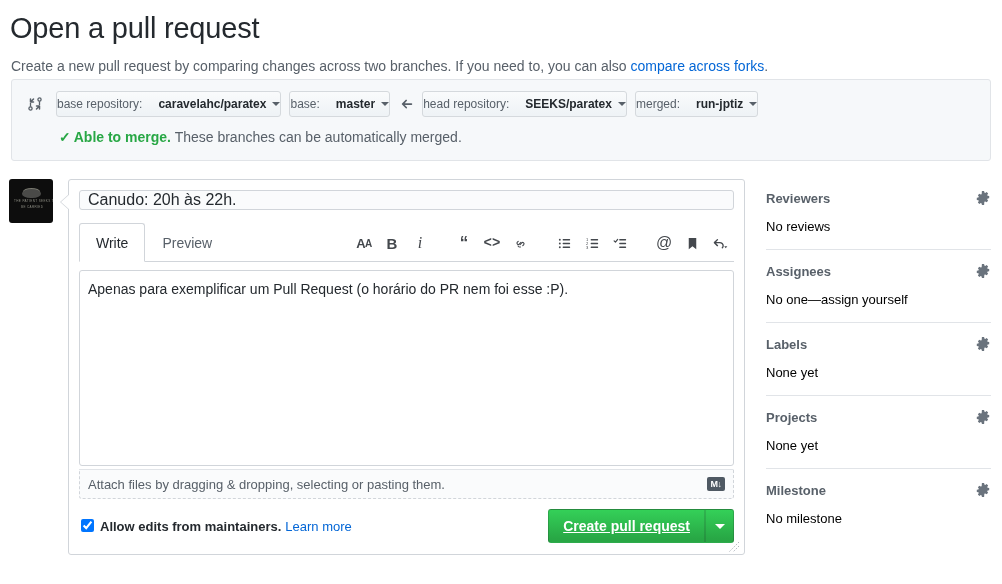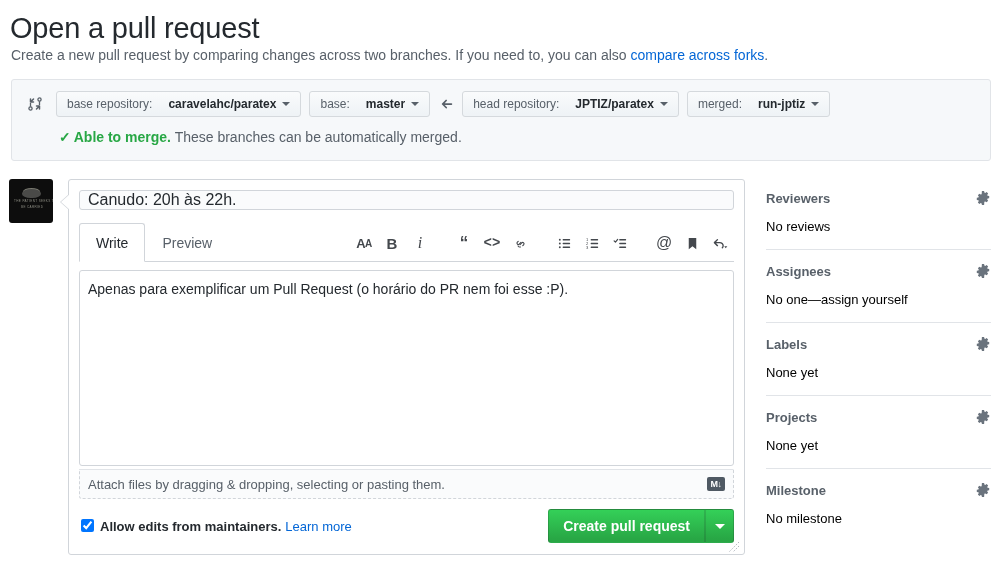--- a/index.html
+++ b/index.html
@@ -13,21 +13,21 @@
   }
   .page { position: relative; width: 1002px; height: 584px; overflow: hidden; }
 
   
   .page-title {
     position: absolute; left: 10px; top: 9px;
     font-size: 29px; font-weight: 400; line-height: 38px;
     color: #24292e; letter-spacing: -0.2px;
   }
   .page-subtitle {
-    position: absolute; left: 11px; top: 45px;
+    position: absolute; left: 11px; top: 56px;
     font-size: 14px; line-height: 20px; color: #586069;
   }
   .page-subtitle a { color: #0366d6; text-decoration: none; }
 
   
   .compare-box {
     position: absolute; left: 11px; top: 79px;
     width: 980px; height: 82px;
     background: #f6f8fa;
     border: 1px solid #e1e4e8;
@@ -37,21 +37,21 @@
     position: absolute; left: 12px; top: 11px;
     display: flex; align-items: center; gap: 0;
   }
   .git-compare-icon {
     width: 22px; height: 22px; margin-right: 10px;
     display: flex; align-items: center; justify-content: center;
     color: #586069;
   }
   .btn-select {
     display: inline-flex; align-items: center;
-    height: 26px; padding: 0 10px; margin-right: 8px;
+    height: 26px; padding: 0 0; margin-right: 8px;
     background: linear-gradient(-180deg, #fafbfc 0%, #eff3f6 90%);
     border: 1px solid #d5d9dd; border-radius: 3px;
     font-size: 12px; color: #586069; white-space: nowrap;
     line-height: 24px;
   }
   .btn-select b { color: #24292e; font-weight: 700; margin-left: 16px; }
   .caret {
     display: inline-block; margin-left: 6px;
     width: 0; height: 0;
     border-left: 4px solid transparent;
@@ -192,20 +192,21 @@
 
   .btn-group { display: flex; align-items: stretch; }
   .btn-primary {
     height: 34px; padding: 12px 14px;
     background: linear-gradient(-180deg, #34d058 0%, #28a745 90%);
     border: 1px solid rgba(27,31,35,0.2); border-right: 1px solid rgba(27,31,35,0.15);
     border-radius: 3px 0 0 3px;
     color: #fff; font-size: 14px; font-weight: 700;
     display: flex; align-items: center;
     font-family: "Liberation Sans", sans-serif;
+    text-decoration: underline;
   }
   .btn-primary-caret {
     width: 29px; height: 34px;
     background: linear-gradient(-180deg, #34d058 0%, #28a745 90%);
     border: 1px solid rgba(27,31,35,0.2); border-left: 1px solid rgba(27,31,35,0.15);
     border-radius: 0 3px 3px 0;
     display: flex; align-items: center; justify-content: center;
   }
   .btn-primary-caret .caret {
     border-top-color: #fff; border-left-width: 5px; border-right-width: 5px; border-top-width: 5px;
@@ -261,21 +262,21 @@
       </span>
 
       <span class="arrow-left">
         <svg width="14" height="14" viewBox="0 0 16 16" fill="currentColor" aria-hidden="true">
           <path d="M7.7 3.3a1 1 0 0 1 0 1.4L5.4 7H13a1 1 0 1 1 0 2H5.4l2.3 2.3a1 1 0 1 1-1.4 1.4l-4-4a1 1 0 0 1 0-1.4l4-4a1 1 0 0 1 1.4 0Z"></path>
         </svg>
       </span>
 
       <span class="btn-select">
         <span>head repository:</span>
-        <b>JPTIZ/paratex</b>
+        <b>SEEKS/paratex</b>
         <i class="caret"></i>
       </span>
 
       <span class="btn-select">
         <span>merged:</span>
         <b>run-jptiz</b>
         <i class="caret"></i>
       </span>
     </div>
 

